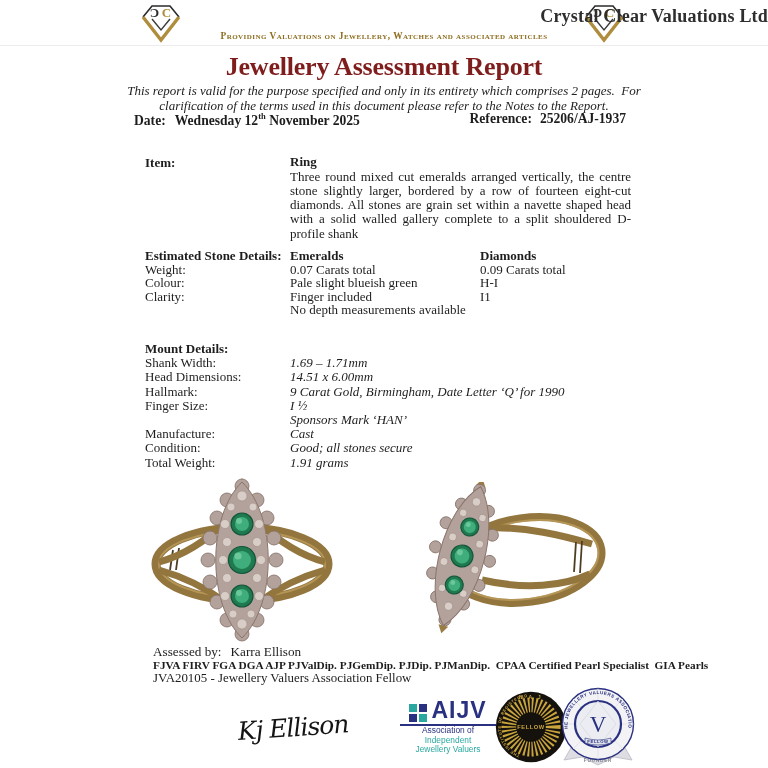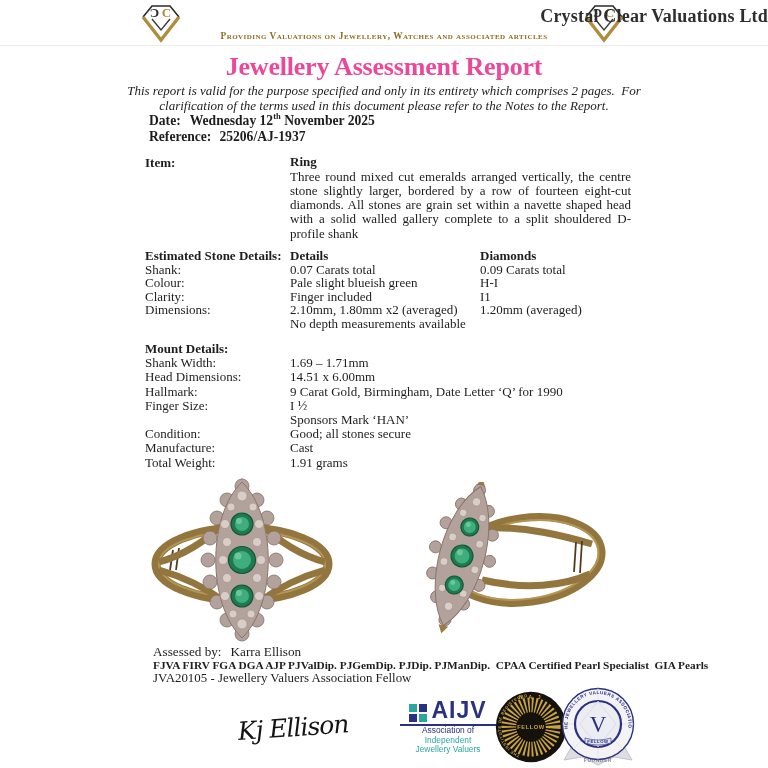--- a/index.html
+++ b/index.html
@@ -20,49 +20,49 @@
     font-size:9.4px; font-weight:bold; color:#8e6d1e;
     font-variant:small-caps; letter-spacing:.45px;
   }
   .hairline { position:absolute; top:45px; left:0; right:0; border-top:1px solid #ececec; }
   .logo { position:absolute; top:2px; width:44px; height:42px; }
   .logo.left { left:139px; } .logo.right { left:582px; }
 
   
   .report-title {
     position:absolute; top:52px; left:0; right:0; text-align:center;
-    font-size:26px; font-weight:bold; color:#ec4899; letter-spacing:-.2px;
+    font-size:26px; font-weight:bold; color:#7f1d1d; letter-spacing:-.2px;
   }
   .validity-note {
     position:absolute; top:84px; left:124px; width:520px; text-align:center;
     font-size:13px; font-style:italic; line-height:14.5px; color:#222;
   }
   .date-row {
-    position:absolute; top:111px; left:149px; right:142px;
+    position:absolute; top:111px; left:134px; right:142px;
     display:flex; justify-content:space-between;
-    font-size:13.6px; font-weight:bold;flex-direction:column;
+    font-size:13.6px; font-weight:bold;
   }
   .date-row sup { font-size:8.5px; }
   .ref-value { margin-left:8px; }
   .date-value { margin-left:9px; }
 
   
   .item-label { position:absolute; top:155px; left:145px; font-size:13px; font-weight:bold; }
   .item-value { position:absolute; top:155px; left:290px; width:341px; font-size:13px; }
   .item-name  { font-weight:bold; line-height:14.5px; }
   .item-desc  { text-align:justify; line-height:14.3px; }
 
   .stone-table { position:absolute; top:249px; left:145px; width:488px; font-size:13px; line-height:13.6px; }
   .srow { display:flex; }
   .sc1 { width:145px; } .sc2 { width:190px; } .sc3 { flex:1; }
   .shead { font-weight:bold; }
 
   .mount-table { position:absolute; top:342px; left:145px; width:488px; font-size:13px; line-height:14.2px; }
   .mrow { display:flex; }
-  .mc1 { width:145px; } .mc2 { flex:1; }
+  .mc1 { width:145px; } .mc2 { flex:1;font-style:italic; }
   .mhead { font-weight:bold; }
 
   
   .photo-left  { position:absolute; left:137px; top:475px; width:210px; height:170px; }
   .photo-right { position:absolute; left:426px; top:482px; width:182px; height:154px; }
 
   
   .assessor { position:absolute; top:645px; left:145px; width:490px;margin-left:8px; }
   .assessed-by { font-size:13.2px; line-height:14px; }
   .assessed-by .name { margin-left:9px; }
@@ -128,44 +128,39 @@
 
   <div class="item-label">Item:</div>
   <div class="item-value">
     <div class="item-name">Ring</div>
     <div class="item-desc">Three round mixed cut emeralds arranged vertically, the centre stone slightly larger, bordered by a row of fourteen eight-cut diamonds.  All stones are grain set within a navette shaped head with a solid walled gallery complete to a split shouldered D-profile shank</div>
   </div>
 
   <div class="stone-table">
     <div class="srow shead">
       <div class="sc1">Estimated Stone Details:</div>
-      <div class="sc2">Details</div>
+      <div class="sc2">Emeralds</div>
       <div class="sc3">Diamonds</div>
     </div>
     <div class="srow">
-      <div class="sc1">Shank:</div>
+      <div class="sc1">Weight:</div>
       <div class="sc2">0.07 Carats total</div>
       <div class="sc3">0.09 Carats total</div>
     </div>
     <div class="srow">
       <div class="sc1">Colour:</div>
       <div class="sc2">Pale slight blueish green</div>
       <div class="sc3">H-I</div>
     </div>
     <div class="srow">
       <div class="sc1">Clarity:</div>
       <div class="sc2">Finger included</div>
       <div class="sc3">I1</div>
     </div>
     <div class="srow">
-      <div class="sc1">Dimensions:</div>
-      <div class="sc2">2.10mm, 1.80mm x2 (averaged)</div>
-      <div class="sc3">1.20mm (averaged)</div>
-    </div>
-    <div class="srow">
       <div class="sc1"></div>
       <div class="sc2">No depth measurements available</div>
       <div class="sc3"></div>
     </div>
   </div>
 
   <div class="mount-table">
     <div class="mrow mhead">
       <div class="mc1">Mount Details:</div>
     </div>
@@ -183,26 +178,26 @@
     </div>
     <div class="mrow">
       <div class="mc1">Finger Size:</div>
       <div class="mc2">I ½</div>
     </div>
     <div class="mrow">
       <div class="mc1"></div>
       <div class="mc2">Sponsors Mark ‘HAN’</div>
     </div>
     <div class="mrow">
+      <div class="mc1">Manufacture:</div>
+      <div class="mc2">Cast</div>
+    </div>
+    <div class="mrow">
       <div class="mc1">Condition:</div>
       <div class="mc2">Good; all stones secure</div>
-    </div>
-    <div class="mrow">
-      <div class="mc1">Manufacture:</div>
-      <div class="mc2">Cast</div>
     </div>
     <div class="mrow">
       <div class="mc1">Total Weight:</div>
       <div class="mc2">1.91 grams</div>
     </div>
   </div>
 
   <svg class="photo-left" viewBox="0 0 210 168">
 
     <ellipse cx="105" cy="88" rx="86" ry="36" fill="none" stroke="#93763e" stroke-width="9"></ellipse>

